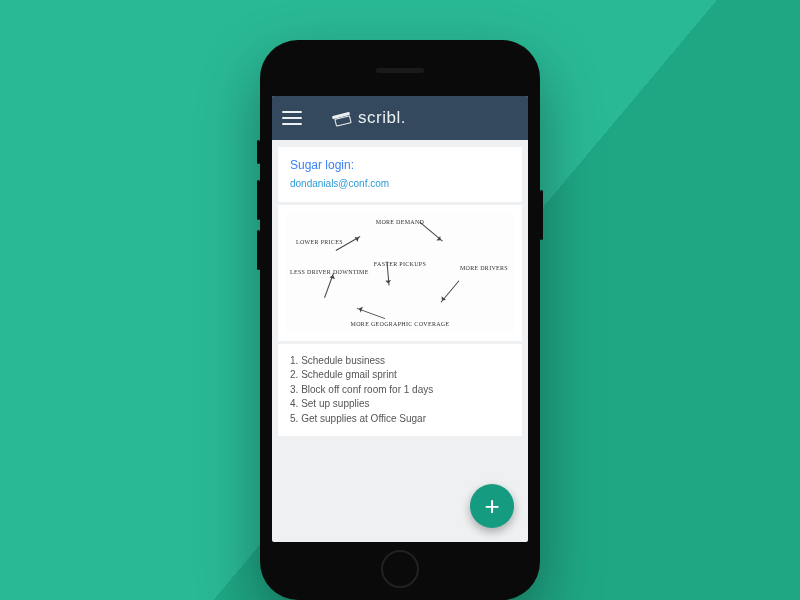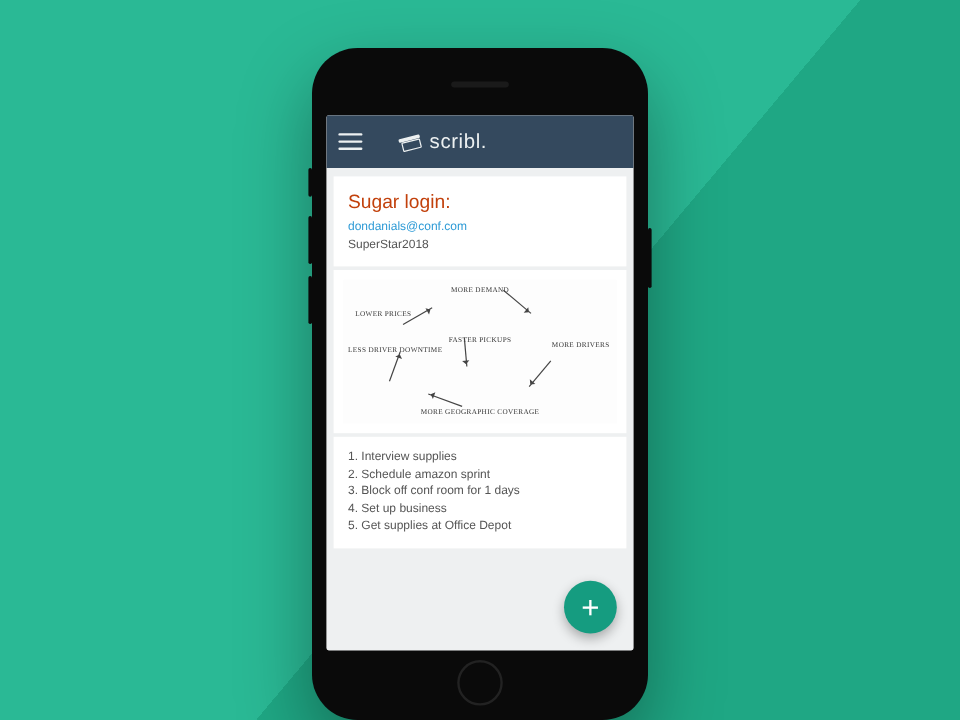--- a/index.html
+++ b/index.html
@@ -36,21 +36,21 @@
   .brand-icon { width:20px; height:14px; position:relative; }
   .brand-icon::before, .brand-icon::after {
     content:""; position:absolute; background:#ecf0f1; border-radius:1px;
   }
   .brand-icon::before { width:18px; height:3px; top:3px; left:0; transform:rotate(-14deg); }
   .brand-icon::after { width:14px; height:6px; top:6px; left:3px; transform:rotate(-14deg); border:1px solid #ecf0f1; background:transparent; }
   .brand-text { color:#ecf0f1; font-weight:500; font-size:17px; letter-spacing:0.5px; }
   .content { flex:1; overflow-y:auto; padding: 4px 0 60px 0; }
   .card { background:#fff; margin:3px 6px; padding:10px 12px; font-size:10px; color:#555; line-height:1.45; }
   .card .link { color:#2e9bd6; word-break: break-all; }
-  .card .title { font-size:16px; color:#c2410c; margin-bottom:3px; }
+  .card .title { font-size:12px; color:#3b82f6; margin-bottom:3px; }
   .card.diagram { padding:8px; }
   .diagram-box {
     background:#fdfdfd; height:120px; position:relative; font-family: 'Comic Sans MS', cursive;
     font-size:6px; color:#333; letter-spacing:0.3px;
   }
   .node { position:absolute; text-align:center; line-height:1; white-space:nowrap; }
   .arrow { position:absolute; border-top:1px solid #444; }
   .arrow::after { content:""; position:absolute; right:-1px; top:-3px; border:3px solid transparent; border-left-color:#444; }
   .fab {
     position:absolute; right:14px; bottom:14px; width:44px; height:44px; border-radius:50%;
@@ -86,21 +86,20 @@
           <div class="brand-text">scribl.</div>
         </div>
       </div>
 
       <div class="content">
 
 
         <div class="card">
           <div class="title">Sugar login:</div>
           <div class="link">dondanials@conf.com</div>
-          <div>SuperStar2018</div>
         </div>
 
         <div class="card diagram">
           <div class="diagram-box">
             <div class="node" style="top:6px; left:50%; transform:translateX(-50%);">MORE DEMAND</div>
             <div class="node" style="top:52px; right:6px;">MORE DRIVERS</div>
             <div class="node" style="bottom:6px; left:50%; transform:translateX(-50%);">MORE GEOGRAPHIC COVERAGE</div>
             <div class="node" style="top:56px; left:4px; width:44px;">LESS DRIVER DOWNTIME</div>
             <div class="node" style="top:26px; left:10px;">LOWER PRICES</div>
             <div class="node" style="top:48px; left:50%; transform:translateX(-50%);">FASTER PICKUPS</div>
@@ -108,25 +107,25 @@
             <div class="arrow" style="top:78px; left:150px; width:28px; transform:rotate(130deg);"></div>
             <div class="arrow" style="top:100px; left:70px; width:30px; transform:rotate(200deg);"></div>
             <div class="arrow" style="top:72px; left:30px; width:26px; transform:rotate(-70deg);"></div>
             <div class="arrow" style="top:30px; left:48px; width:28px; transform:rotate(-30deg);"></div>
             <div class="arrow" style="top:60px; left:90px; width:24px; transform:rotate(85deg);"></div>
           </div>
         </div>
 
         <div class="card">
           <ol class="todo">
-            <li>Interview supplies</li>
-            <li>Schedule amazon sprint</li>
+            <li>Schedule business</li>
+            <li>Schedule gmail sprint</li>
             <li>Block off conf room for 1 days</li>
-            <li>Set up business</li>
-            <li>Get supplies at Office Depot</li>
+            <li>Set up supplies</li>
+            <li>Get supplies at Office Sugar</li>
           </ol>
         </div>
 
       </div>
 
       <div class="fab">
         <span>+</span>
       </div>
 
     </div>

